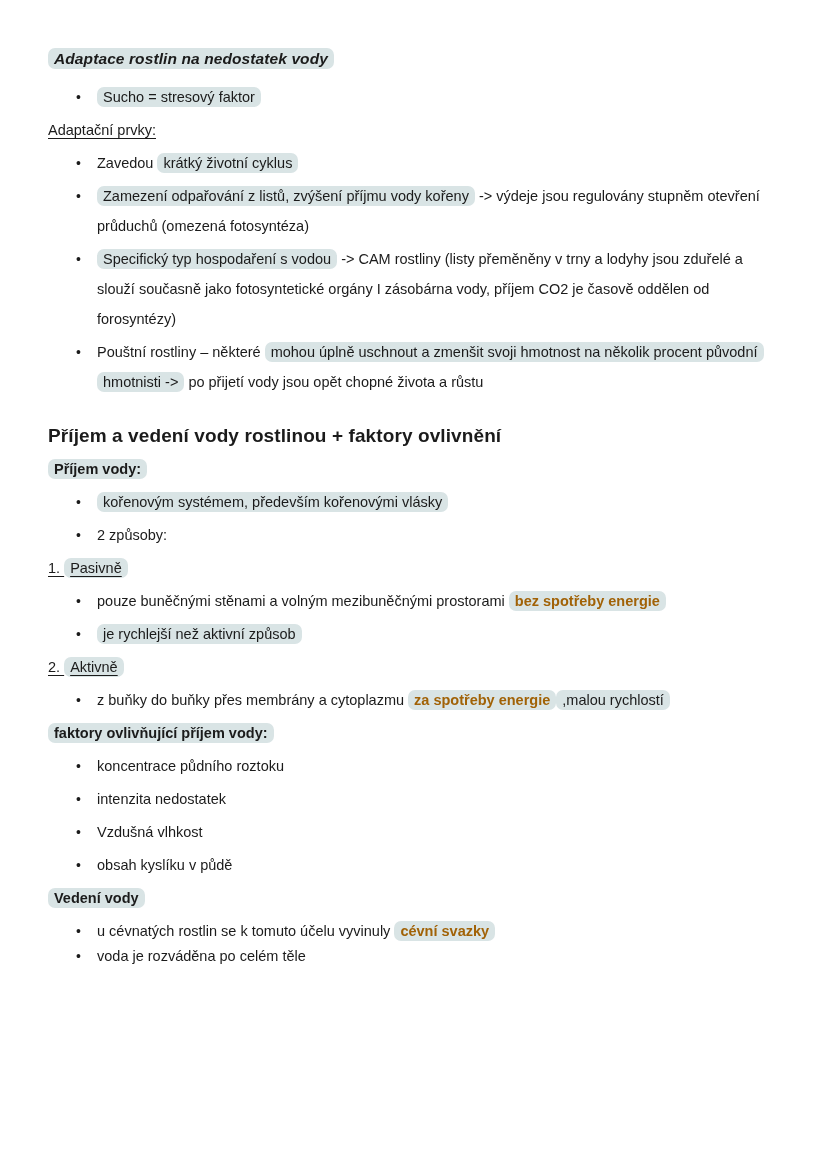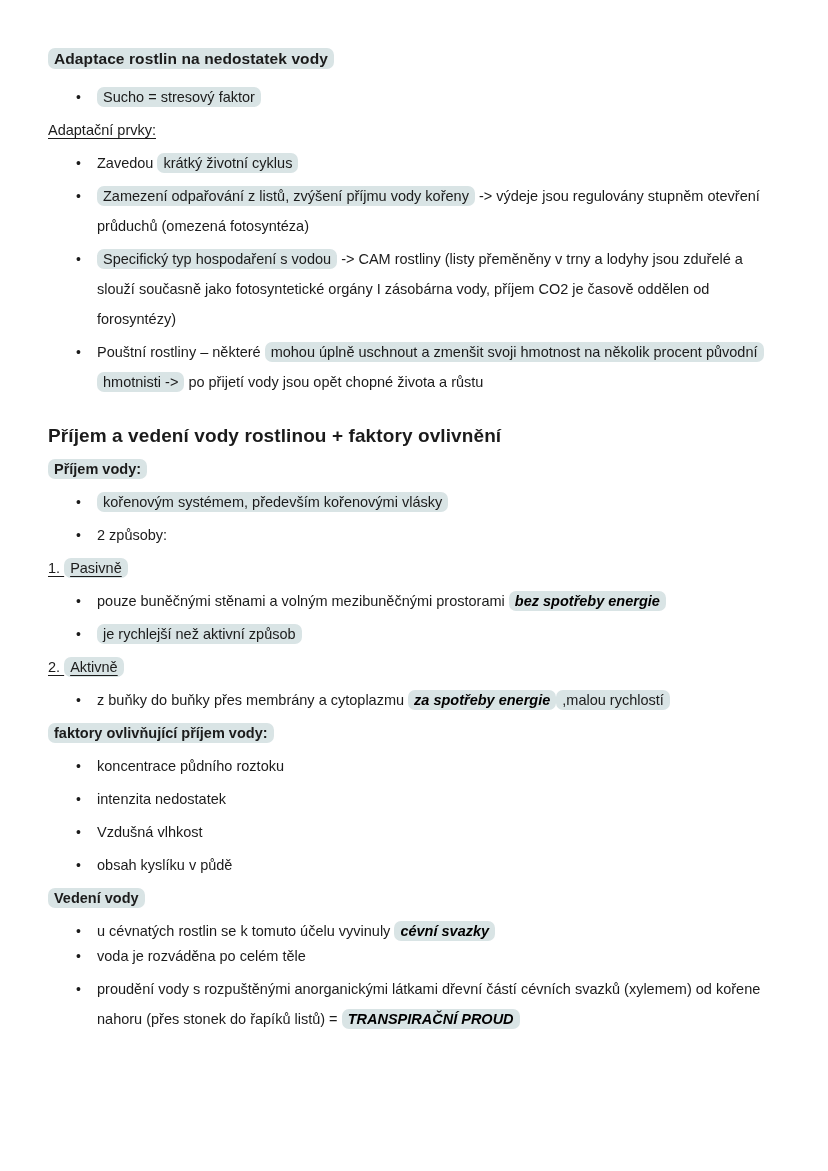--- a/index.html
+++ b/index.html
@@ -20,20 +20,21 @@
   .blk {
     margin: 0 0 3px 0;
     line-height: 30px;
     white-space: pre-wrap;
   }
   .h1 {
     font-size: 15.5px;
     font-weight: bold;
     margin-bottom: 8px;
     letter-spacing: .1px;
+    font-style: italic;
   }
   .h2 {
     font-size: 19px;
     font-weight: bold;
     margin-top: 24px;
     letter-spacing: .1px;
   }
   .h3 { font-weight: bold; }
   .sub {
     text-decoration: underline;
@@ -51,21 +52,21 @@
     font-size: 14px;
   }
   .tight { margin-bottom: -5px; }
   .hl {
     background: #d9e4e5;
     border-radius: 7px;
     padding: 2px 6px;
     box-decoration-break: clone;
     -webkit-box-decoration-break: clone;
   }
-  .b { font-weight: bold; color: #000000; font-style: italic; }
+  .b { font-weight: bold; color: #a16207; }
 </style>
 </head>
 <body>
 
 <div class="doc">
 
   <p class="blk h1"><span class="hl">Adaptace rostlin na nedostatek vody</span></p>
 
   <p class="blk bullet"><span class="hl">Sucho = stresový faktor</span></p>
 
@@ -111,16 +112,14 @@
   <p class="blk bullet"><span>Vzdušná vlhkost</span></p>
 
   <p class="blk bullet"><span>obsah kyslíku v půdě</span></p>
 
   <p class="blk h3"><span class="hl">Vedení vody</span></p>
 
   <p class="blk bullet tight"><span>u cévnatých rostlin se k tomuto účelu vyvinuly </span><span class="hl b">cévní svazky</span></p>
 
   <p class="blk bullet"><span>voda je rozváděna po celém těle</span></p>
 
-  <p class="blk bullet"><span>proudění vody s rozpuštěnými anorganickými látkami dřevní částí cévních svazků (xylemem) od kořene
-nahoru (přes stonek do řapíků listů) = </span><span class="hl b">TRANSPIRAČNÍ PROUD</span></p>
 
 </div>
 
 </body></html>

